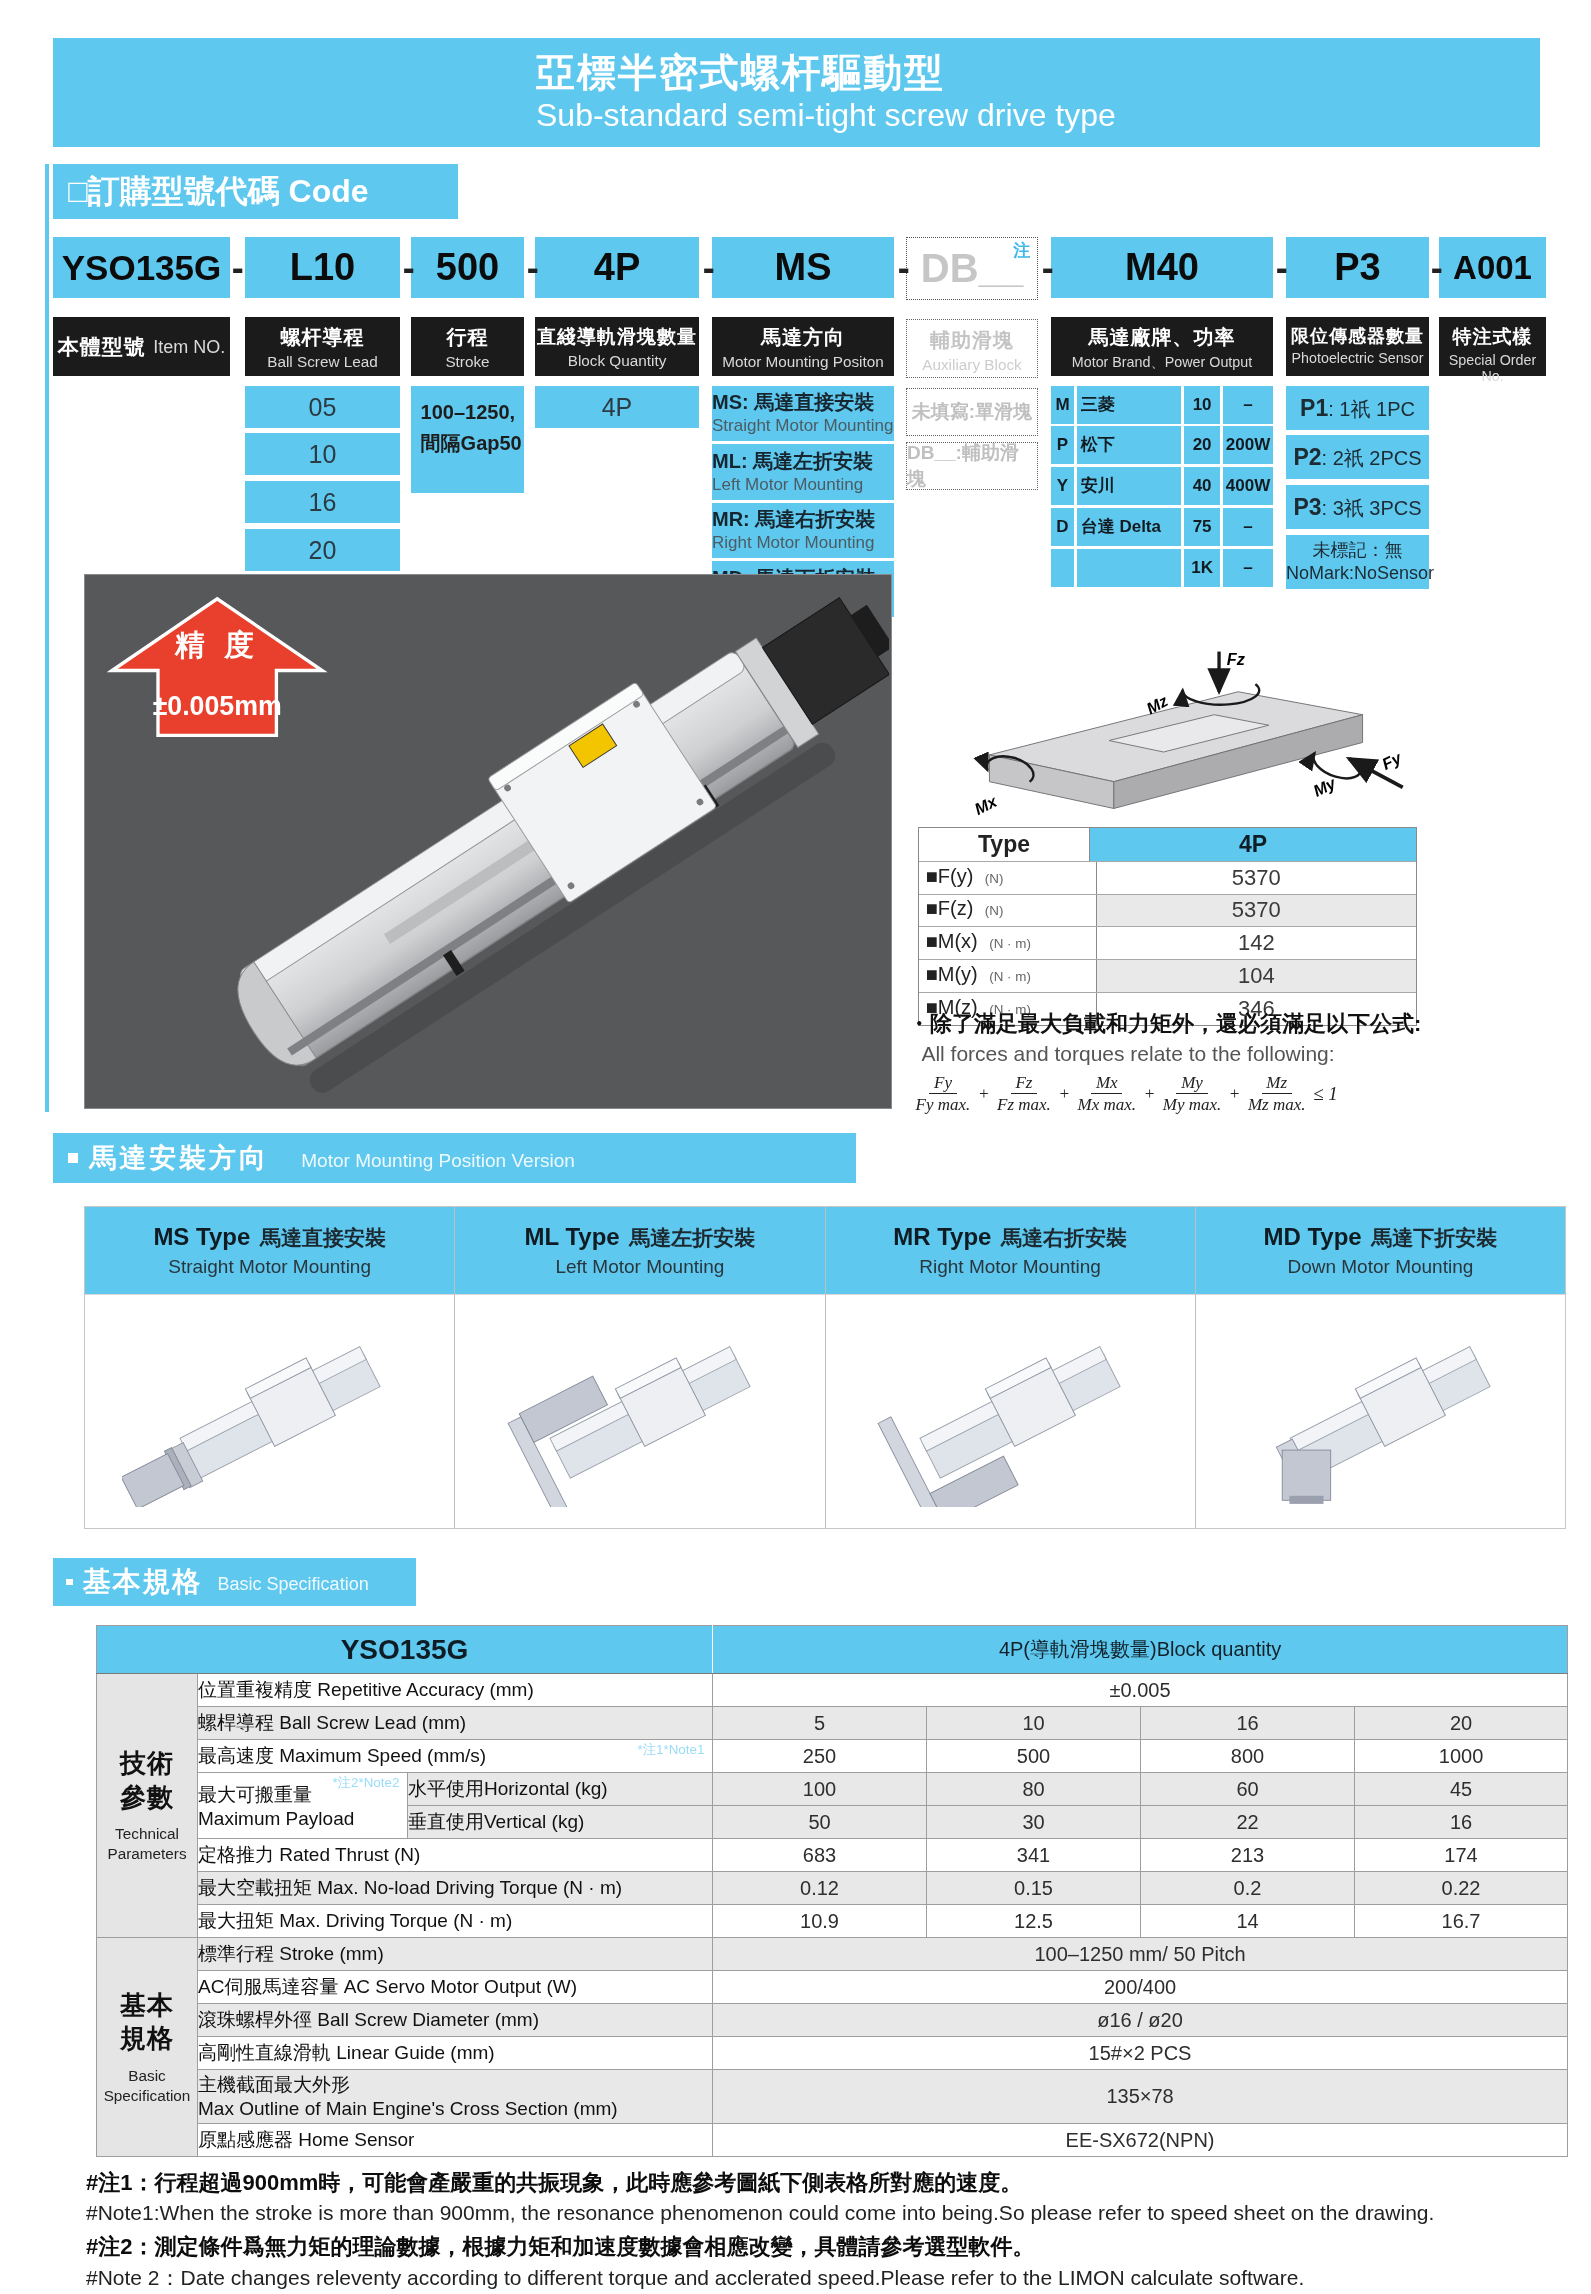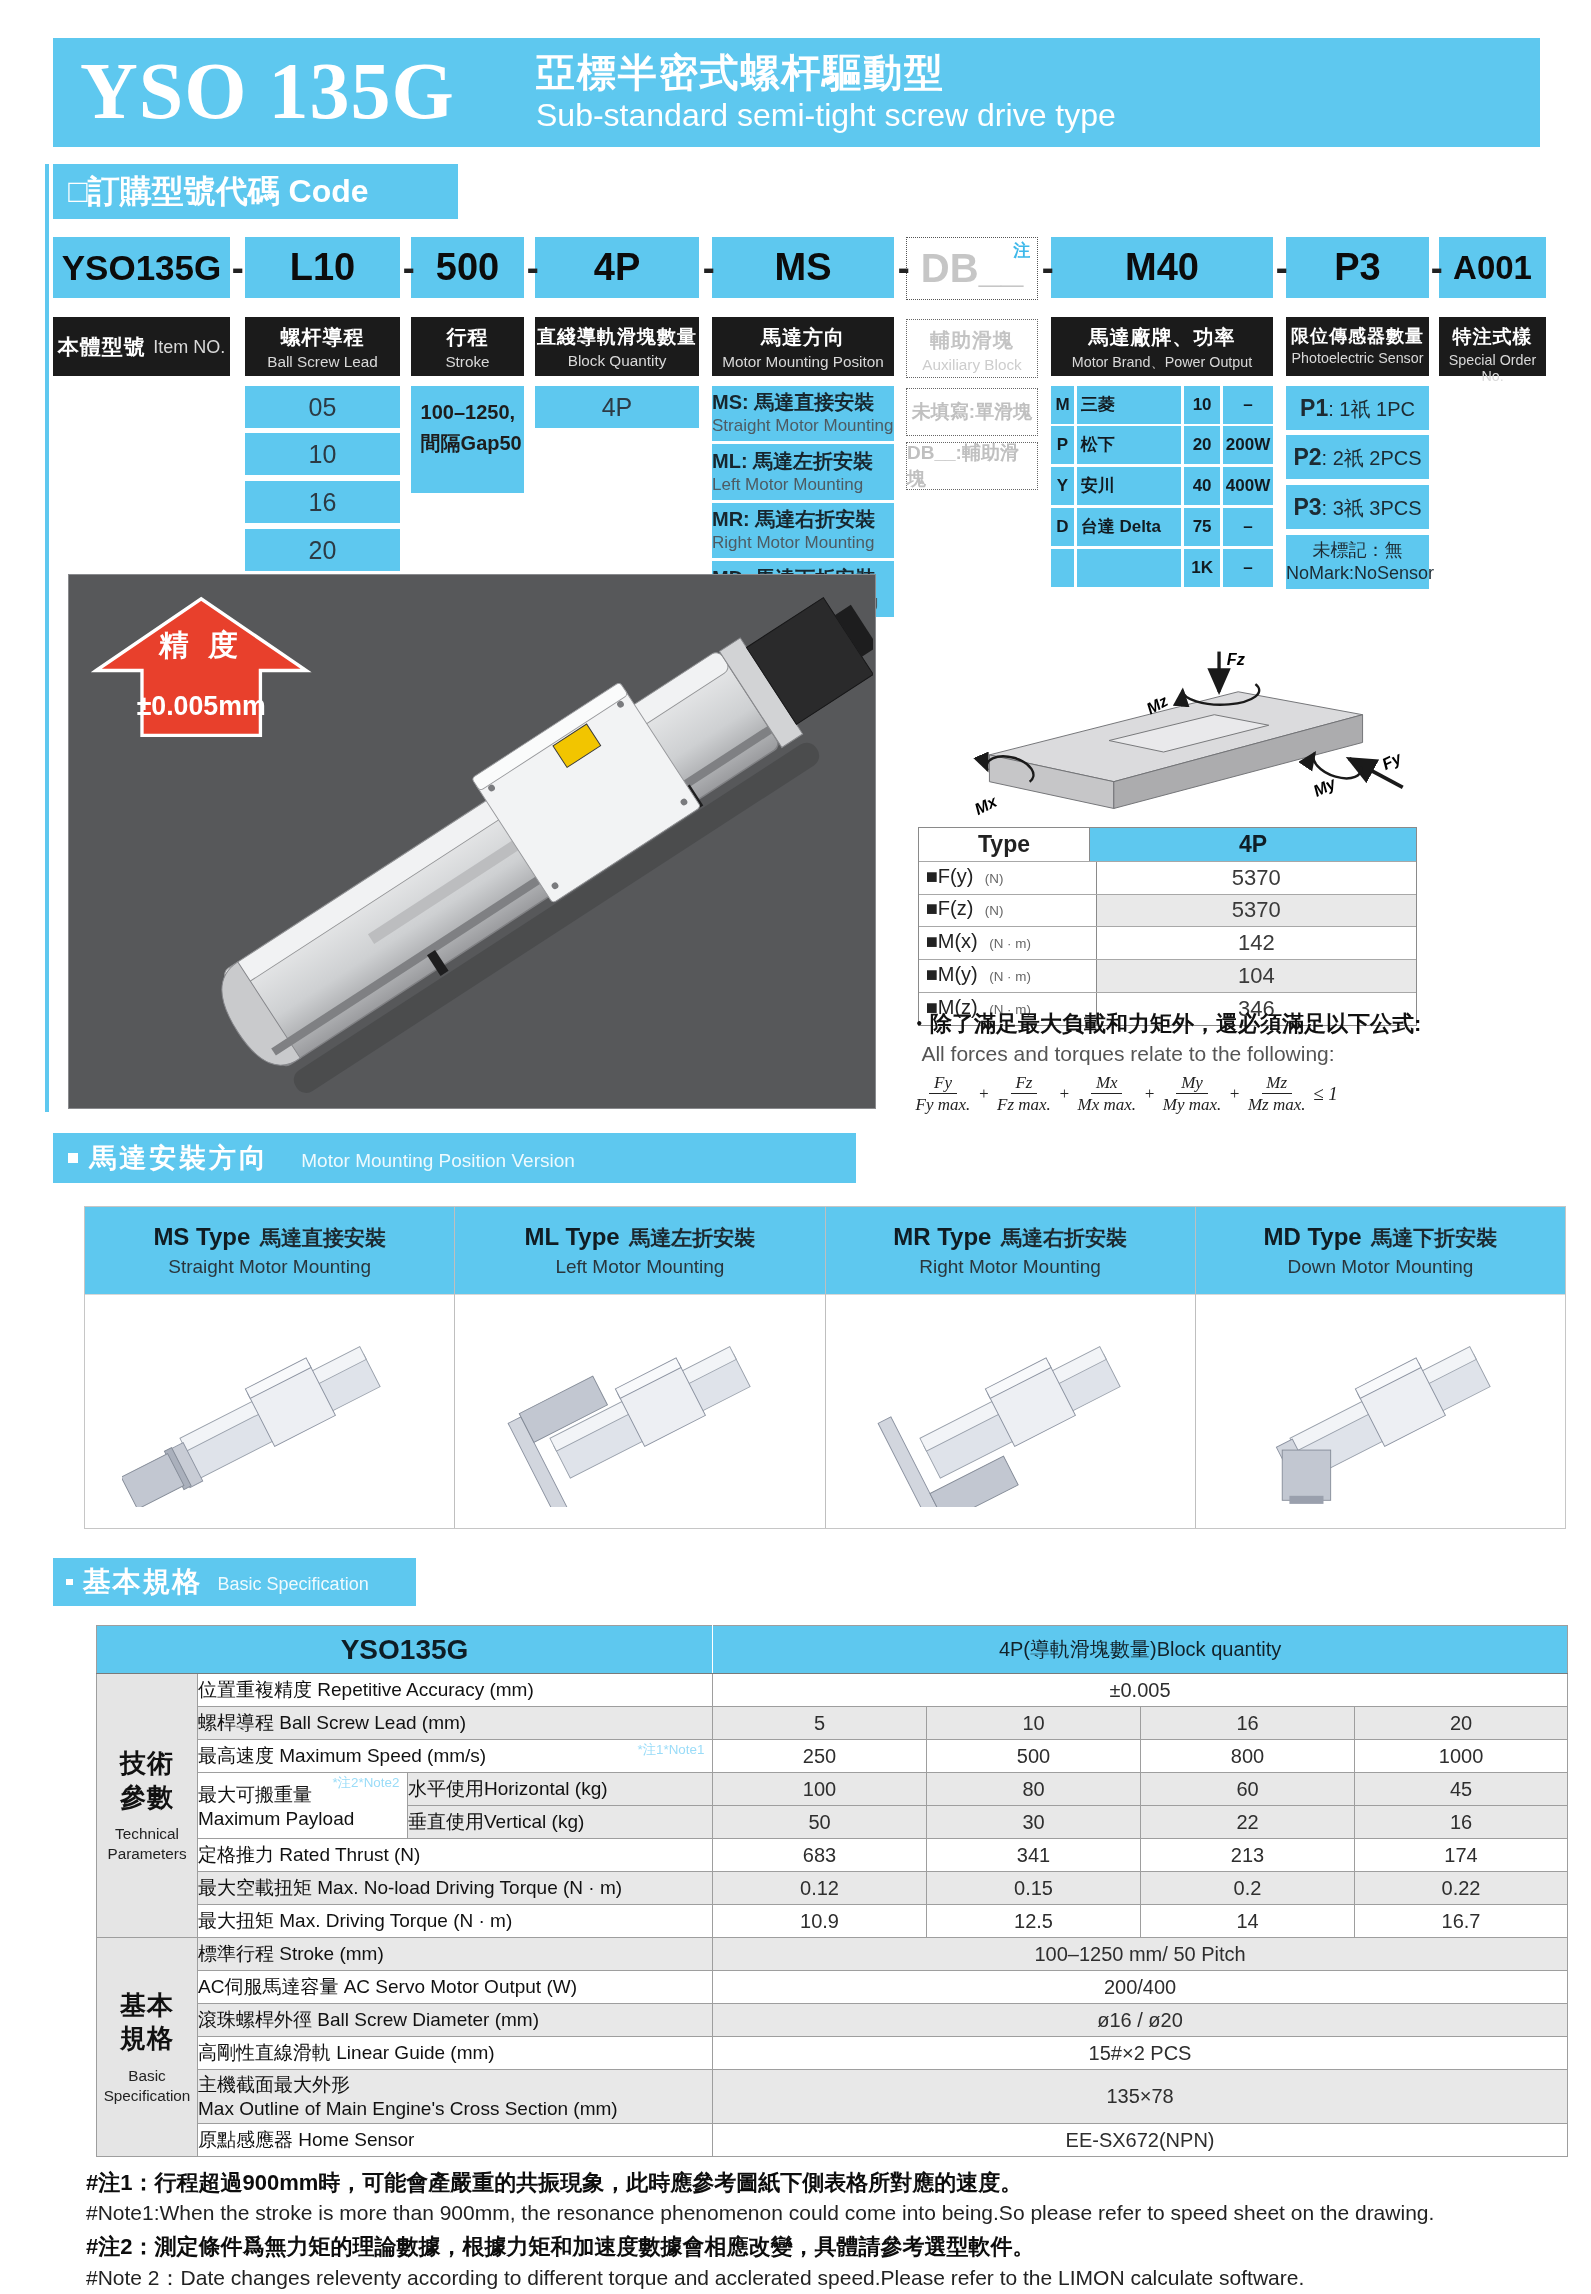--- a/index.html
+++ b/index.html
@@ -46,21 +46,21 @@
   .brow .bl{width:23px;text-align:center;}
   .brow .bn{flex:1;padding-left:3.8px;}
   .brow .bc{width:36px;text-align:center;}
   .brow .bw{width:50px;text-align:center;}
   .sens{height:44px;line-height:44px;background:var(--blue);text-align:center;margin-bottom:5.7px;color:#1d2b33;}
   .sens .sb{font-size:23px;font-weight:bold;}
   .sens .sr{font-size:20px;}
   .sens2{height:54px;background:var(--blue);text-align:center;padding-top:4.8px;box-sizing:border-box;font-size:18px;line-height:1.25;color:#1d2b33;}
 
   
-  .photo{left:68px;top:574px;width:808px;height:535px;background:#57585a;border:1.9px solid #898a8d;}
+  .photo{left:84px;top:574px;width:808px;height:535px;background:#57585a;border:1.9px solid #898a8d;}
 
   
   .shdr2{left:903px;top:574px;width:531px;height:65px;background:var(--blue);display:flex;padding:8.6px 0 0 15.3px;}
   .sqi{width:9.6px;height:9.6px;background:#fff;margin:8.6px 12.4px 0 0;flex:none;}
   .s2zh{font-size:26px;font-weight:bold;color:#fff;letter-spacing:2.9px;}
   .s2en{font-size:19px;color:#e9f8fe;margin-top:1.9px;}
   .ftab{left:918px;top:827px;width:499px;border:1.9px solid #8a8a8a;background:#fff;}
   .frow{display:flex;border-top:1px solid #a8a8a8;}
   .frow:first-child{border-top:none;}
   .fname{width:170px;background:#fff;border-right:1.9px solid #8a8a8a;padding:2.9px 0 2.9px 6.7px;font-size:20px;color:#222;}
@@ -121,21 +121,20 @@
   .ne{font-size:21px;color:#222;margin-bottom:6.7px;}
 
   svg text{font-family:"Liberation Sans",sans-serif;}
 </style>
 </head>
 <body>
 
 <div id="page">
 
   <div class="abs banner blue">
-    <div class="model">YSO 135G</div>
     <div class="t-zh">亞標半密式螺杆驅動型</div>
     <div class="t-en">Sub-standard semi-tight screw drive type</div>
   </div>
 
   <div class="abs vline"></div>
 
   <div class="abs sec-code blue">□訂購型號代碼 Code</div>
 
   <div class="ccol" style="left:53px;width:177px;">
     <div class="cbox" style="font-size:35px;">YSO135G</div>

